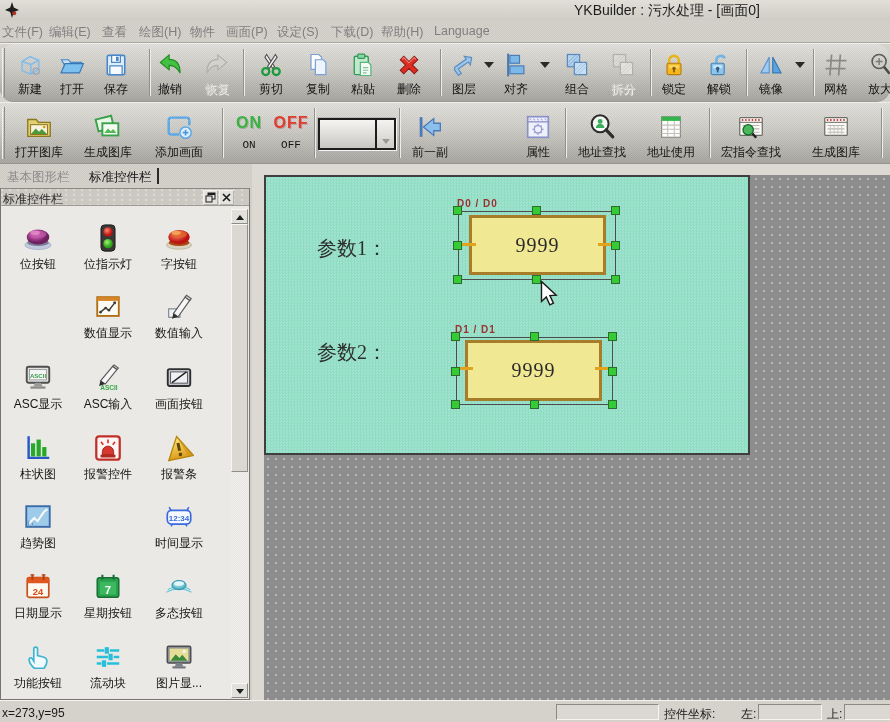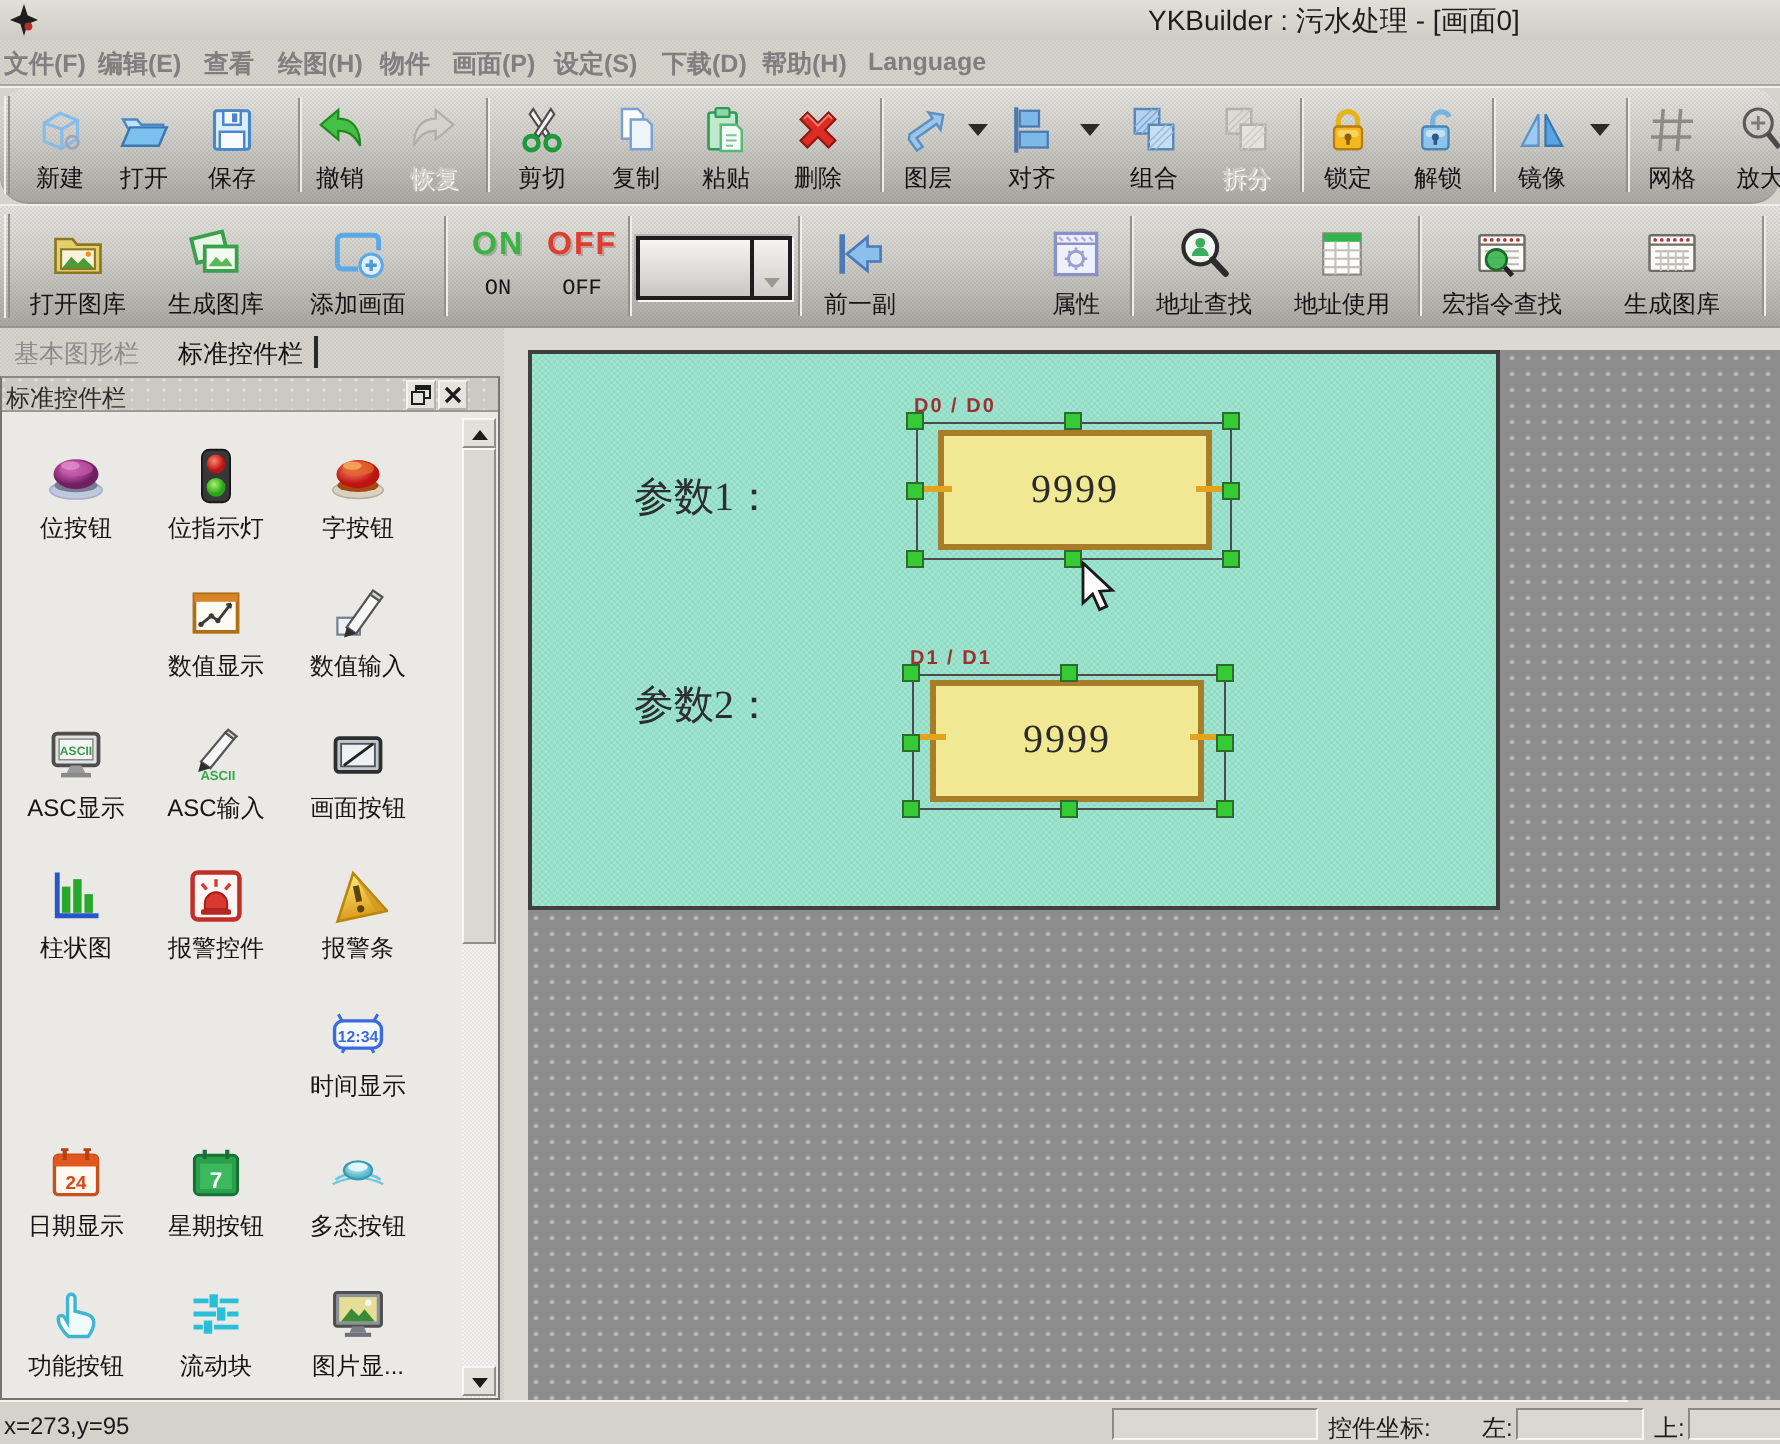--- a/index.html
+++ b/index.html
@@ -12,21 +12,21 @@
   background:linear-gradient(#e2dfd9,#cfccc5); }
 .app-icon { position:absolute; left:4px; top:2px; }
 .title-text { position:absolute; left:574px; top:2px; font-size:14px; color:#1d1d1d; white-space:nowrap; }
 
 
 .menubar { position:absolute; left:0; top:20px; width:890px; height:22px;
   background:#d6d3cc;
   background-image:
     linear-gradient(45deg, rgba(140,140,140,.10) 25%, transparent 25%, transparent 75%, rgba(140,140,140,.10) 75%),
     linear-gradient(45deg, rgba(140,140,140,.10) 25%, transparent 25%, transparent 75%, rgba(140,140,140,.10) 75%);
-  background-size:2px 2px; background-position:0 0,1px 1px;font-weight:bold; }
+  background-size:2px 2px; background-position:0 0,1px 1px; }
 .menu-item { position:absolute; top:4px; font-size:12.5px; color:#7f7f7f; white-space:nowrap; }
 .menu-groove { position:absolute; left:0; top:42px; width:890px; height:2px;
   border-top:1px solid #a8a6a0; border-bottom:1px solid #f2f0ec; }
 
 
 .tb { position:absolute; left:0; width:890px;
   background-color:#c9c7c1;
   background-image:
     linear-gradient(45deg, rgba(110,110,110,.13) 25%, transparent 25%, transparent 75%, rgba(110,110,110,.13) 75%),
     linear-gradient(45deg, rgba(110,110,110,.13) 25%, transparent 25%, transparent 75%, rgba(110,110,110,.13) 75%),
@@ -576,20 +576,28 @@
       <svg class="picon" width="30" height="30" viewBox="0 0 32 32">
             <g transform="rotate(-12 16 16)">
         <path d="M16 3.5 L29.5 27 L2.5 27 Z" fill="url(#gyellow2)" stroke="#b8860c" stroke-width="1.4"></path>
         <path d="M16 3.5 L29.5 27 L24 27 Z" fill="#c89018" opacity="0.55"></path>
         <path d="M16 10.5 L16 19" stroke="#5e430a" stroke-width="3.2"></path>
         <circle cx="16" cy="23" r="1.9" fill="#5e430a"></circle>
             </g>
       </svg>
       <span class="plabel">报警条</span>
     </div>
+    <div class="pitem" style="left:2px;top:313px">
+      <svg class="picon" width="30" height="30" viewBox="0 0 32 32">
+        <rect x="3.5" y="4.5" width="25" height="22" fill="#9ecbe9" stroke="#3a6aa8" stroke-width="2"></rect>
+        <path d="M6 23.5 L12 17 L15.5 20.5 L22 11 L26 7.5" stroke="#f8f8f8" stroke-width="2.2" fill="none"></path>
+        <path d="M6 26.5 L6 20 M10 26.5 L10 22" stroke="#6a9ac8" stroke-width="1.2"></path>
+      </svg>
+      <span class="plabel">趋势图</span>
+    </div>
     <div class="pitem" style="left:143px;top:313px">
       <svg class="picon" width="30" height="30" viewBox="0 0 32 32">
         <rect x="3.5" y="9" width="25" height="14.5" rx="4.5" fill="#f6fafe" stroke="#3a6ae0" stroke-width="1.8"></rect>
         <path d="M7.5 9 L5.5 5.5 M24.5 9 L26.5 5.5 M9 23.5 L7.5 26 M23 23.5 L24.5 26" stroke="#3a6ae0" stroke-width="1.6"></path>
         <text x="16" y="20" font-size="8.5" font-weight="bold" fill="#3a6ae0" text-anchor="middle" font-family="Liberation Sans,sans-serif">12:34</text>
       </svg>
       <span class="plabel">时间显示</span>
     </div>
     <div class="pitem" style="left:2px;top:383px">
       <svg class="picon" width="30" height="30" viewBox="0 0 32 32">

